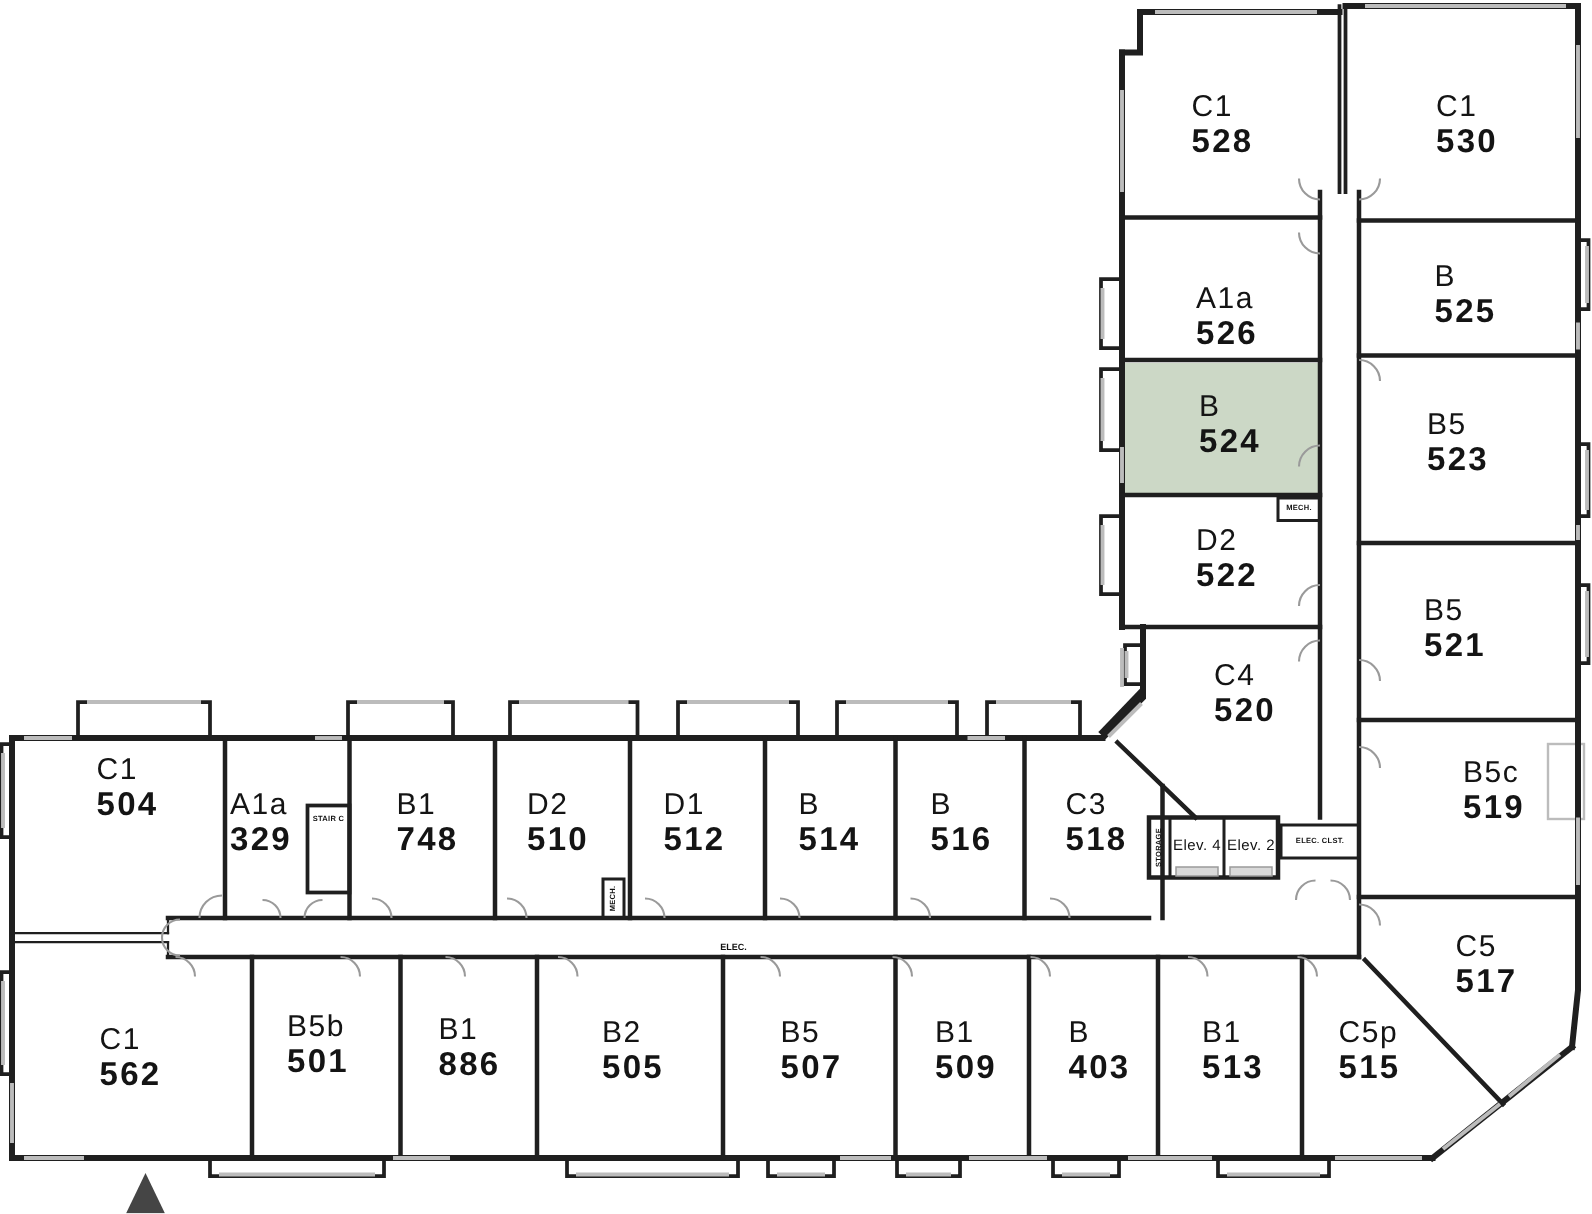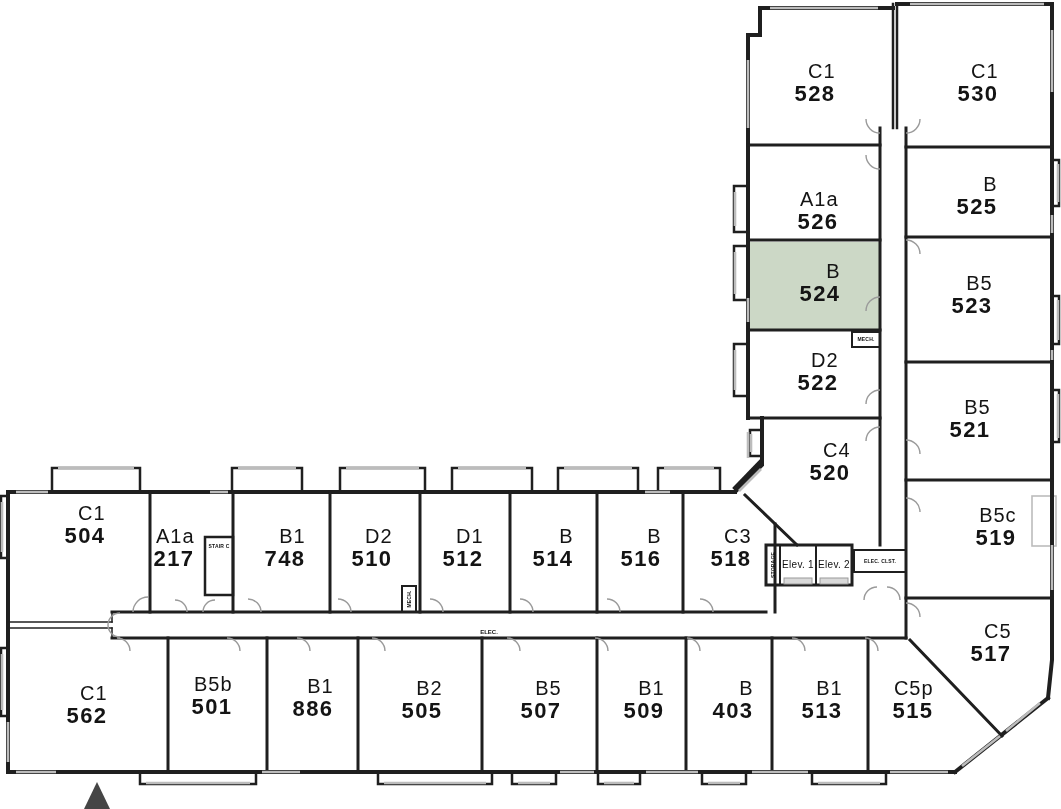--- a/index.html
+++ b/index.html
@@ -3,21 +3,21 @@
 <meta charset="utf-8">
 <style>
   html,body{margin:0;padding:0;background:#ffffff;}
   .stage{position:relative;width:1061px;height:809px;background:#fff;overflow:hidden;
          font-family:"Liberation Sans", sans-serif;}
   .stage svg{position:absolute;left:0;top:0;}
   .w{stroke:#1f1f1f;fill:none;stroke-linecap:square;stroke-linejoin:miter;}
   .w4{stroke-width:4;} .w3{stroke-width:3;} .w25{stroke-width:2.5;} .w2{stroke-width:2;} .w15{stroke-width:1.5;}
   .win{stroke:#bcbcbc;stroke-width:2.6;fill:none;stroke-linecap:butt;}
   .door{stroke:#9a9a9a;stroke-width:1.4;fill:none;}
-  .rl{position:absolute;transform:translate(-50%,-50%);text-align:right;line-height:1.12;
+  .rl{position:absolute;transform:translate(-50%,-50%);text-align:left;line-height:1.12;
       color:#141414;white-space:nowrap;cursor:pointer;}
   .rt{display:block;font-size:20px;font-weight:400;letter-spacing:1px;}
   .rn{display:block;font-size:22px;font-weight:800;letter-spacing:1.5px;}
   .sl{position:absolute;transform:translate(-50%,-50%);font-weight:700;color:#111;
       white-space:nowrap;text-align:center;}
   .s-tiny{font-size:5px;letter-spacing:.2px;}
   .s-small{font-size:6px;}
   .s-elev{font-size:10px;font-weight:400;letter-spacing:.3px;}
   .vert{transform:translate(-50%,-50%) rotate(-90deg);}
 </style>
@@ -249,21 +249,21 @@
   <div class="rl" style="left:991px;top:644px">
       <span class="rt">C5</span>
       <span class="rn">517</span>
     </div>
   <div class="rl" style="left:85px;top:526px">
       <span class="rt">C1</span>
       <span class="rn">504</span>
     </div>
   <div class="rl" style="left:174px;top:549px">
       <span class="rt">A1a</span>
-      <span class="rn">217</span>
+      <span class="rn">329</span>
     </div>
   <div class="rl" style="left:285px;top:549px">
       <span class="rt">B1</span>
       <span class="rn">748</span>
     </div>
   <div class="rl" style="left:372px;top:549px">
       <span class="rt">D2</span>
       <span class="rn">510</span>
     </div>
   <div class="rl" style="left:463px;top:549px">
@@ -318,16 +318,16 @@
       <span class="rt">C5p</span>
       <span class="rn">515</span>
     </div>
 
   <div class="sl s-tiny" style="left:219px;top:546px">STAIR C</div>
   <div class="sl s-tiny" style="left:866px;top:339px">MECH.</div>
   <div class="sl s-tiny vert" style="left:409px;top:599px">MECH.</div>
   <div class="sl s-small" style="left:489px;top:632px">ELEC.</div>
   <div class="sl s-tiny" style="left:880px;top:561px">ELEC. CLST.</div>
   <div class="sl s-tiny vert" style="left:773px;top:565px">STORAGE</div>
-  <div class="sl s-elev" style="left:798px;top:564px">Elev. 1</div>
+  <div class="sl s-elev" style="left:798px;top:564px">Elev. 4</div>
   <div class="sl s-elev" style="left:834px;top:564px">Elev. 2</div>
 
 </div>
 
 </body></html>

